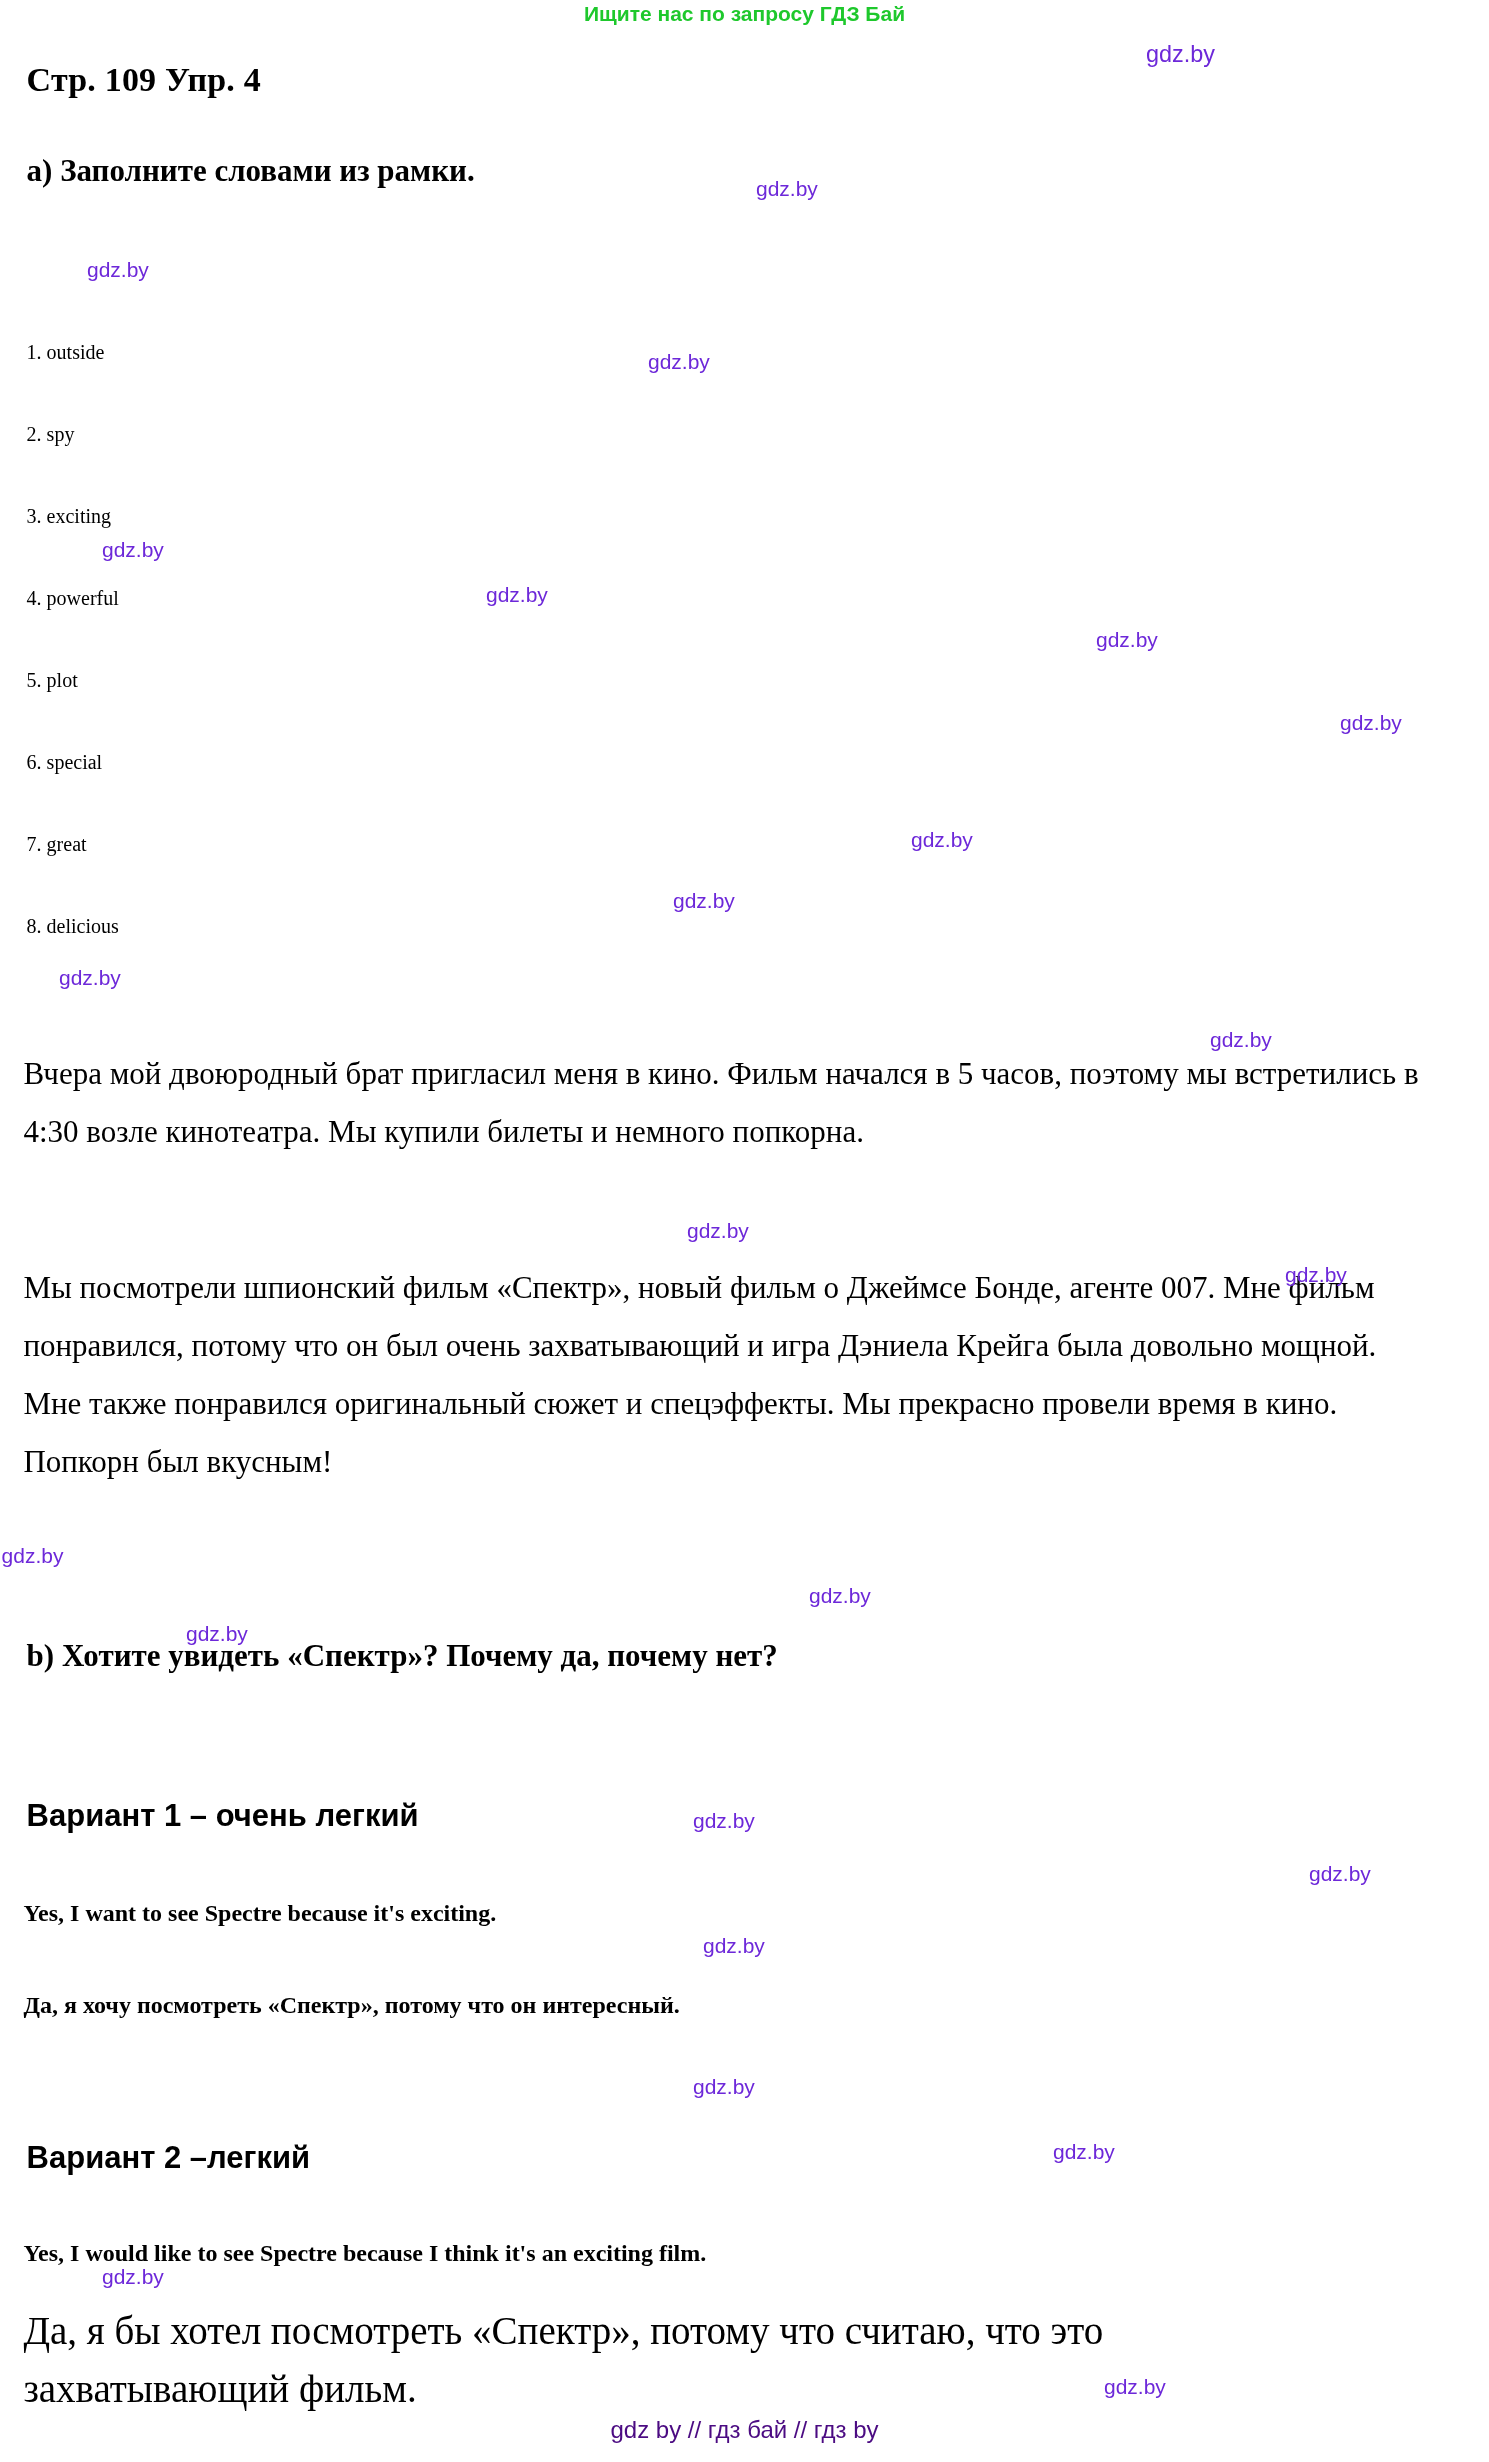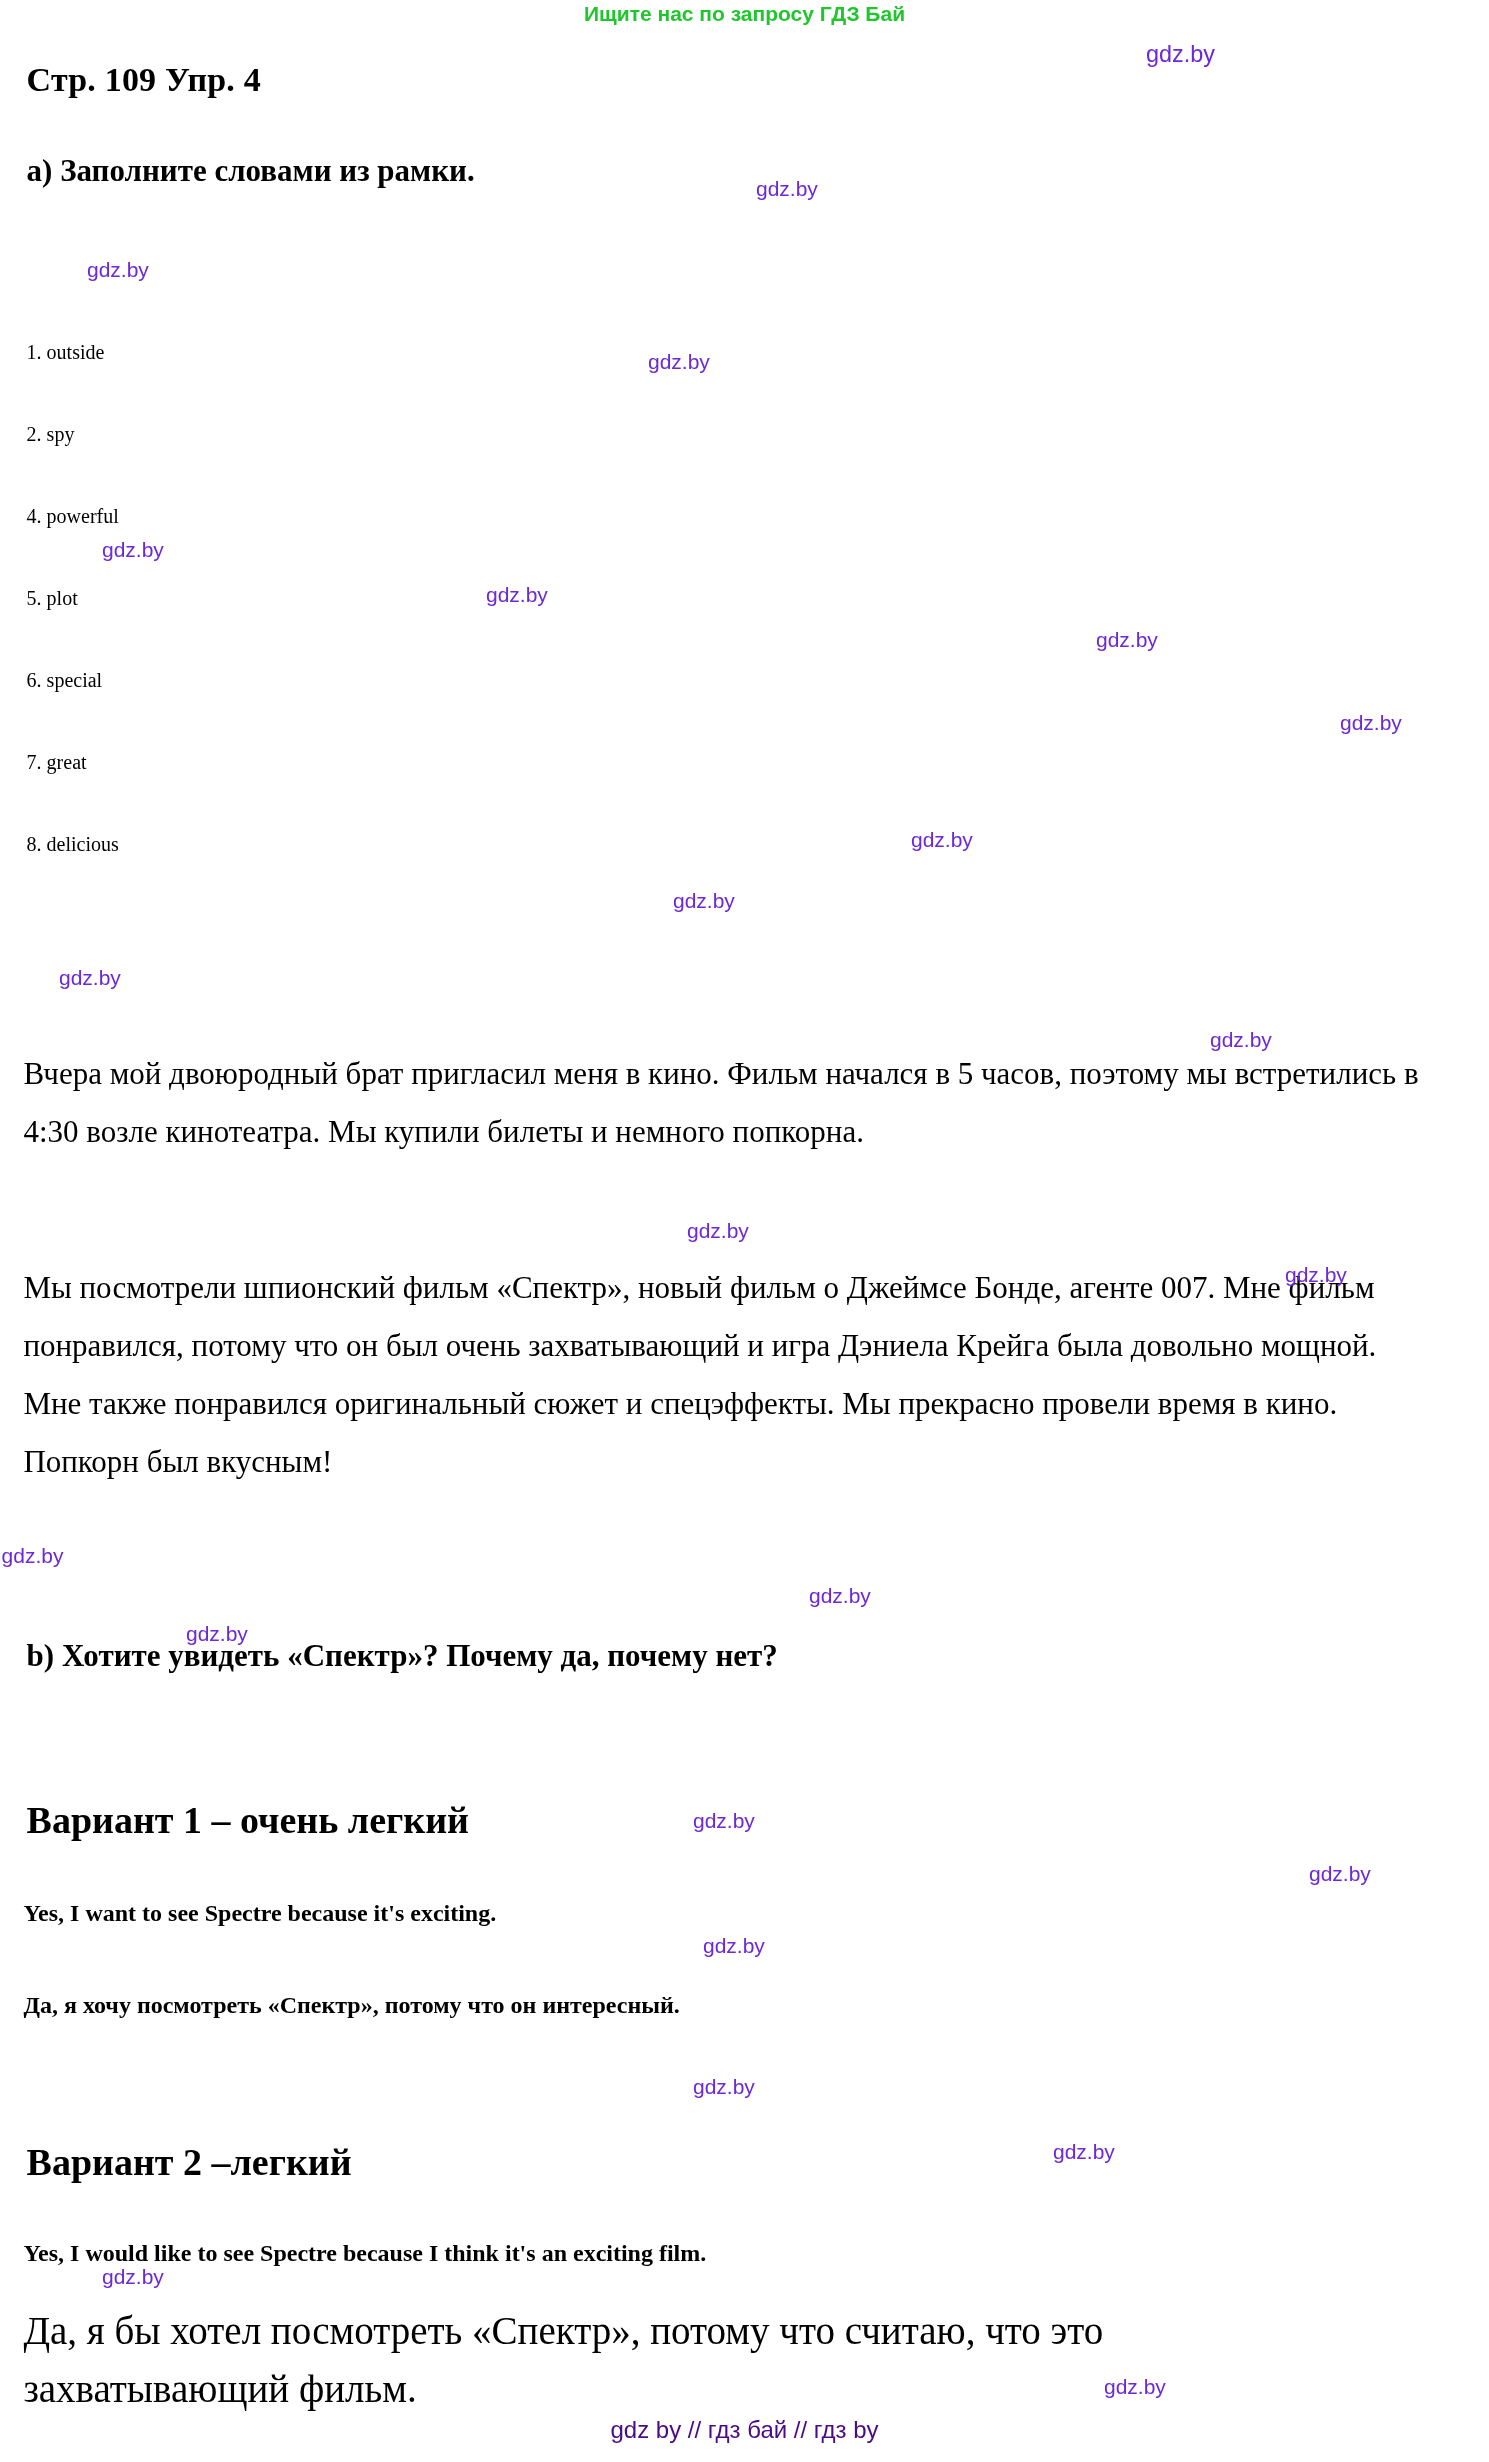--- a/index.html
+++ b/index.html
@@ -97,23 +97,23 @@
     top: 1638px;
     font-size: 31px;
     font-weight: bold;
     font-family: "Liberation Serif", "DejaVu Serif", serif;
     white-space: nowrap;
   }
 
   .variant-head {
     position: absolute;
     left: 26.6px;
-    font-size: 38px;
-    font-weight: bold;
-    font-family: Liberation Serif, serif;
+    font-size: 31px;
+    font-weight: bold;
+    font-family: Liberation Sans, sans-serif;
     white-space: nowrap;
   }
   #v1-head { top: 1798px; }
   #v2-head { top: 2140px; }
 
   .line {
     position: absolute;
     left: 23.4px;
     width: 1406px;
     font-size: 24px;
@@ -155,20 +155,21 @@
 
   <div class="promo-header">Ищите нас по запросу ГДЗ Бай</div>
 
   <div class="title">Стр. 109 Упр. 4</div>
 
   <div class="sec-a">a) Заполните словами из рамки.</div>
 
   <div class="answers">
     <div class="answer-item">1. outside</div>
     <div class="answer-item">2. spy</div>
+    <div class="answer-item">3. exciting</div>
     <div class="answer-item">4. powerful</div>
     <div class="answer-item">5. plot</div>
     <div class="answer-item">6. special</div>
     <div class="answer-item">7. great</div>
     <div class="answer-item">8. delicious</div>
   </div>
 
   <div class="para" id="para1">Вчера мой двоюродный брат пригласил меня в кино. Фильм начался в 5 часов, поэтому мы встретились в 4:30 возле кинотеатра. Мы купили билеты и немного попкорна.</div>
 
   <div class="para" id="para2">Мы посмотрели шпионский фильм «Спектр», новый фильм о Джеймсе Бонде, агенте 007. Мне фильм понравился, потому что он был очень захватывающий и игра Дэниела Крейга была довольно мощной. Мне также понравился оригинальный сюжет и спецэффекты. Мы прекрасно провели время в кино. Попкорн был вкусным!</div>

